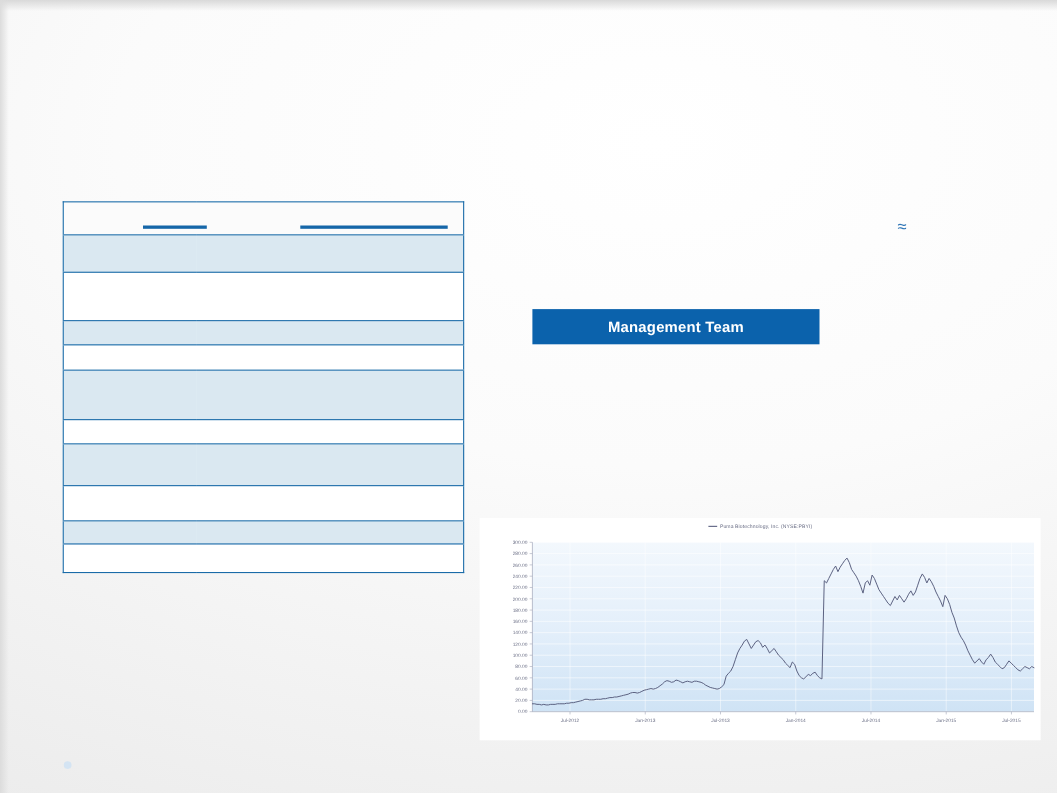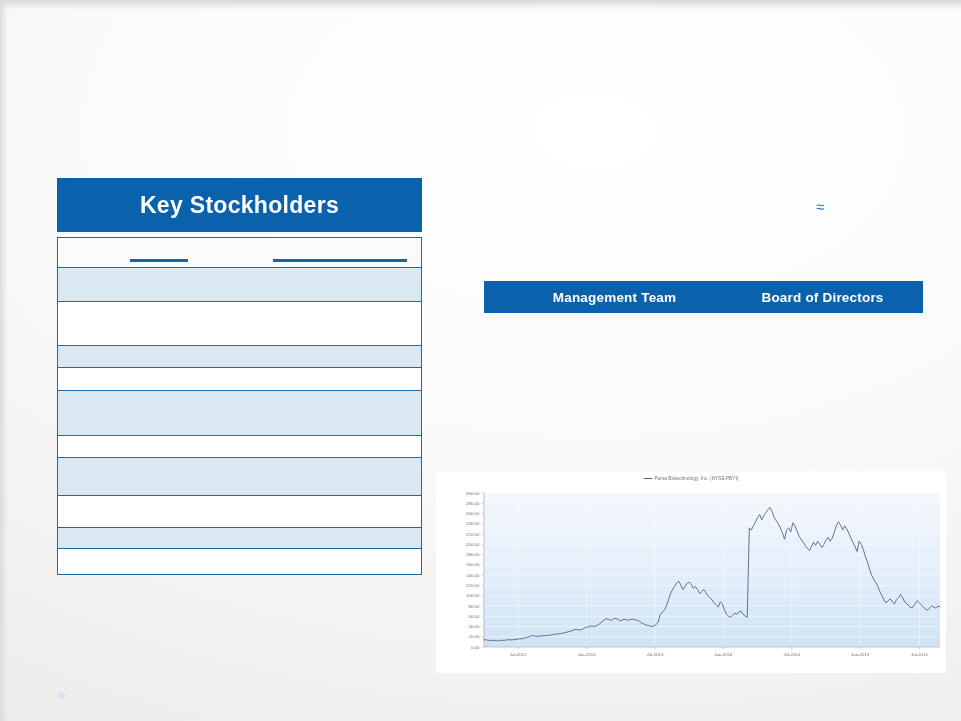--- a/index.html
+++ b/index.html
@@ -178,23 +178,20 @@
   .axis-label-y { text-anchor: end; }
   .axis-label-x { text-anchor: middle; }
 </style>
 </head>
 <body>
 
 <div id="slide">
 
   <div id="stockholders-panel">
 
-    <div id="stockholders-header">
-      <span class="title">Key Stockholders</span>
-    </div>
 
     <table id="stockholders-table">
       <tbody>
         <tr class="row-head" style="height:29px">
           <td colspan="3">
             <div class="head-cell" style="height:29px">
               <span id="rule-a" class="head-rule"></span>
               <span id="rule-b" class="head-rule"></span>
             </div>
           </td>
@@ -251,23 +248,20 @@
             <td></td>
           </tr>
       </tbody>
     </table>
   </div>
 
   <div id="btn-management" class="nav-button">
     <span>Management Team</span>
   </div>
 
-  <div id="btn-board" class="nav-button">
-    <span>Board of Directors</span>
-  </div>
 
   <div id="approx-glyph">≈</div>
 
   <div id="bottom-bullet"></div>
 
   <div id="chart-figure">
 
     <div id="chart-legend">
       <span class="legend-dash"></span>
       <span>Puma Biotechnology, Inc. (NYSE:PBYI)</span>

